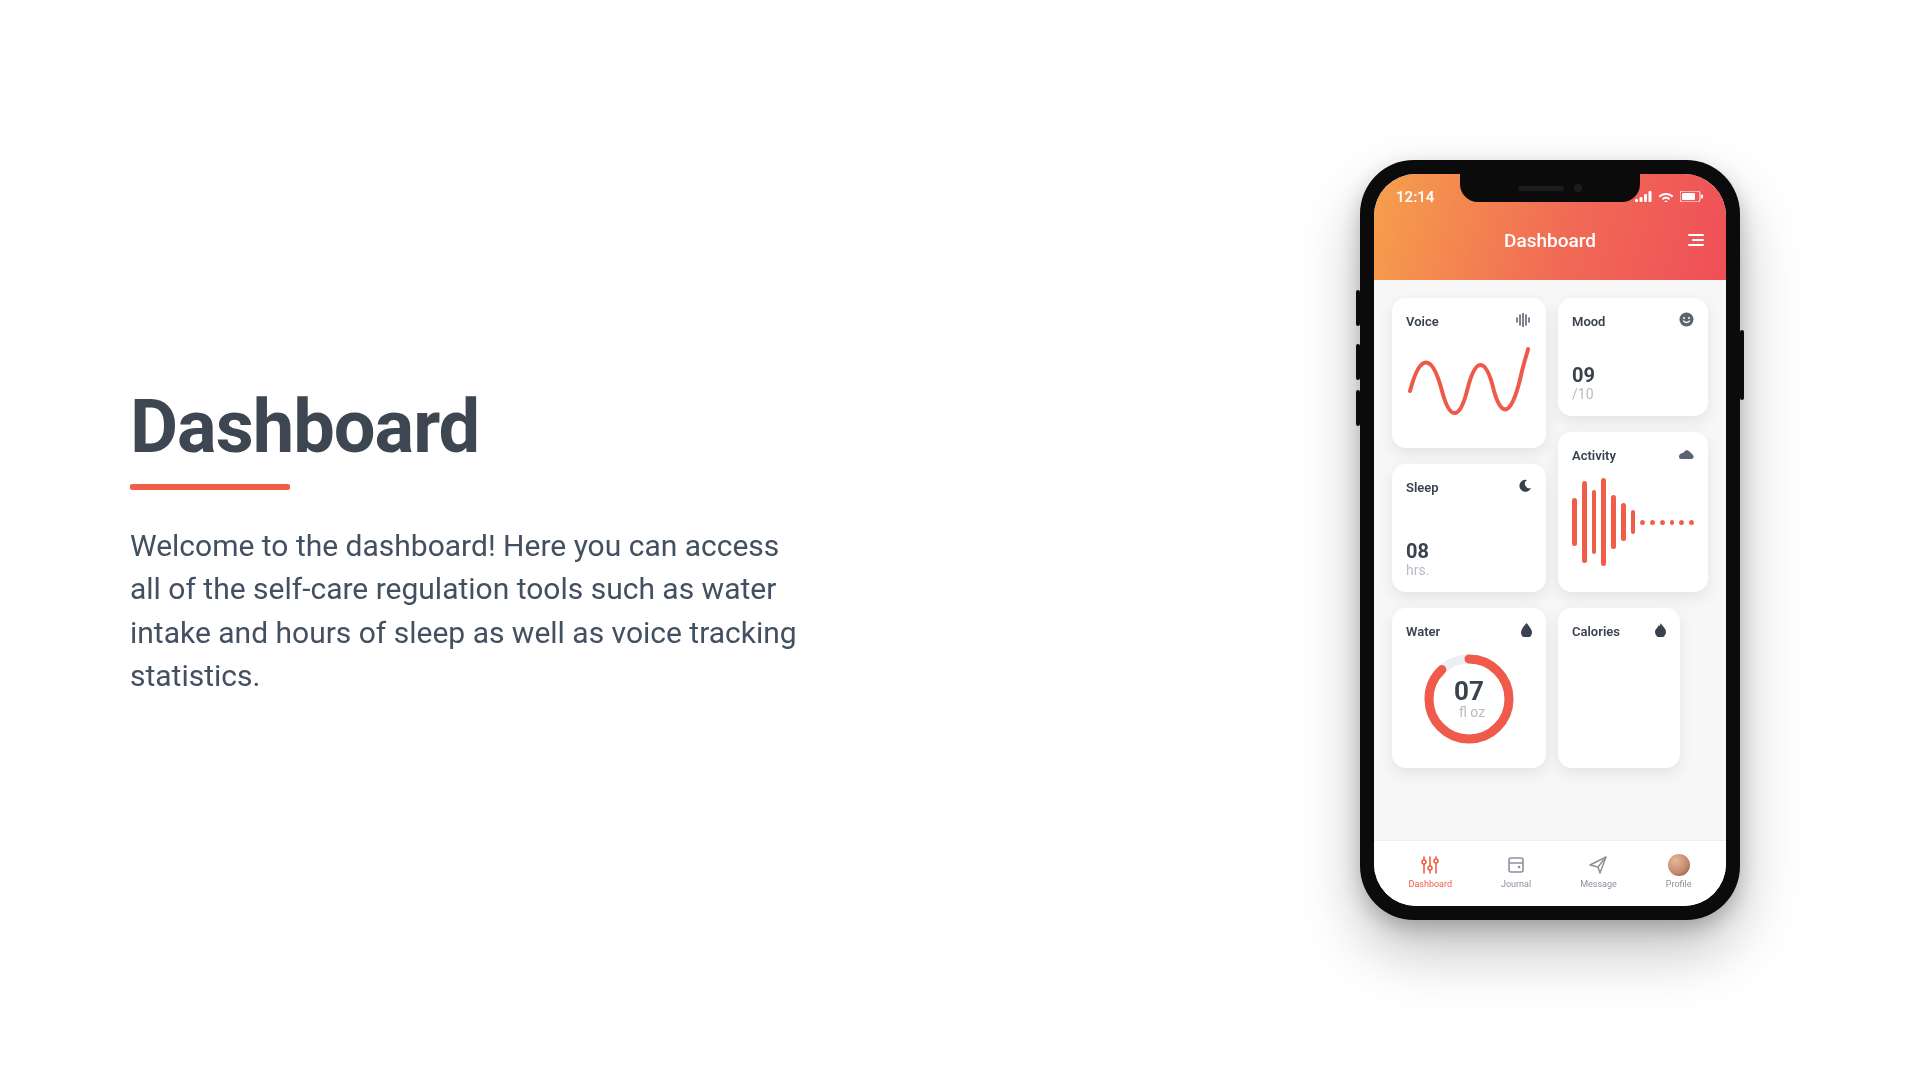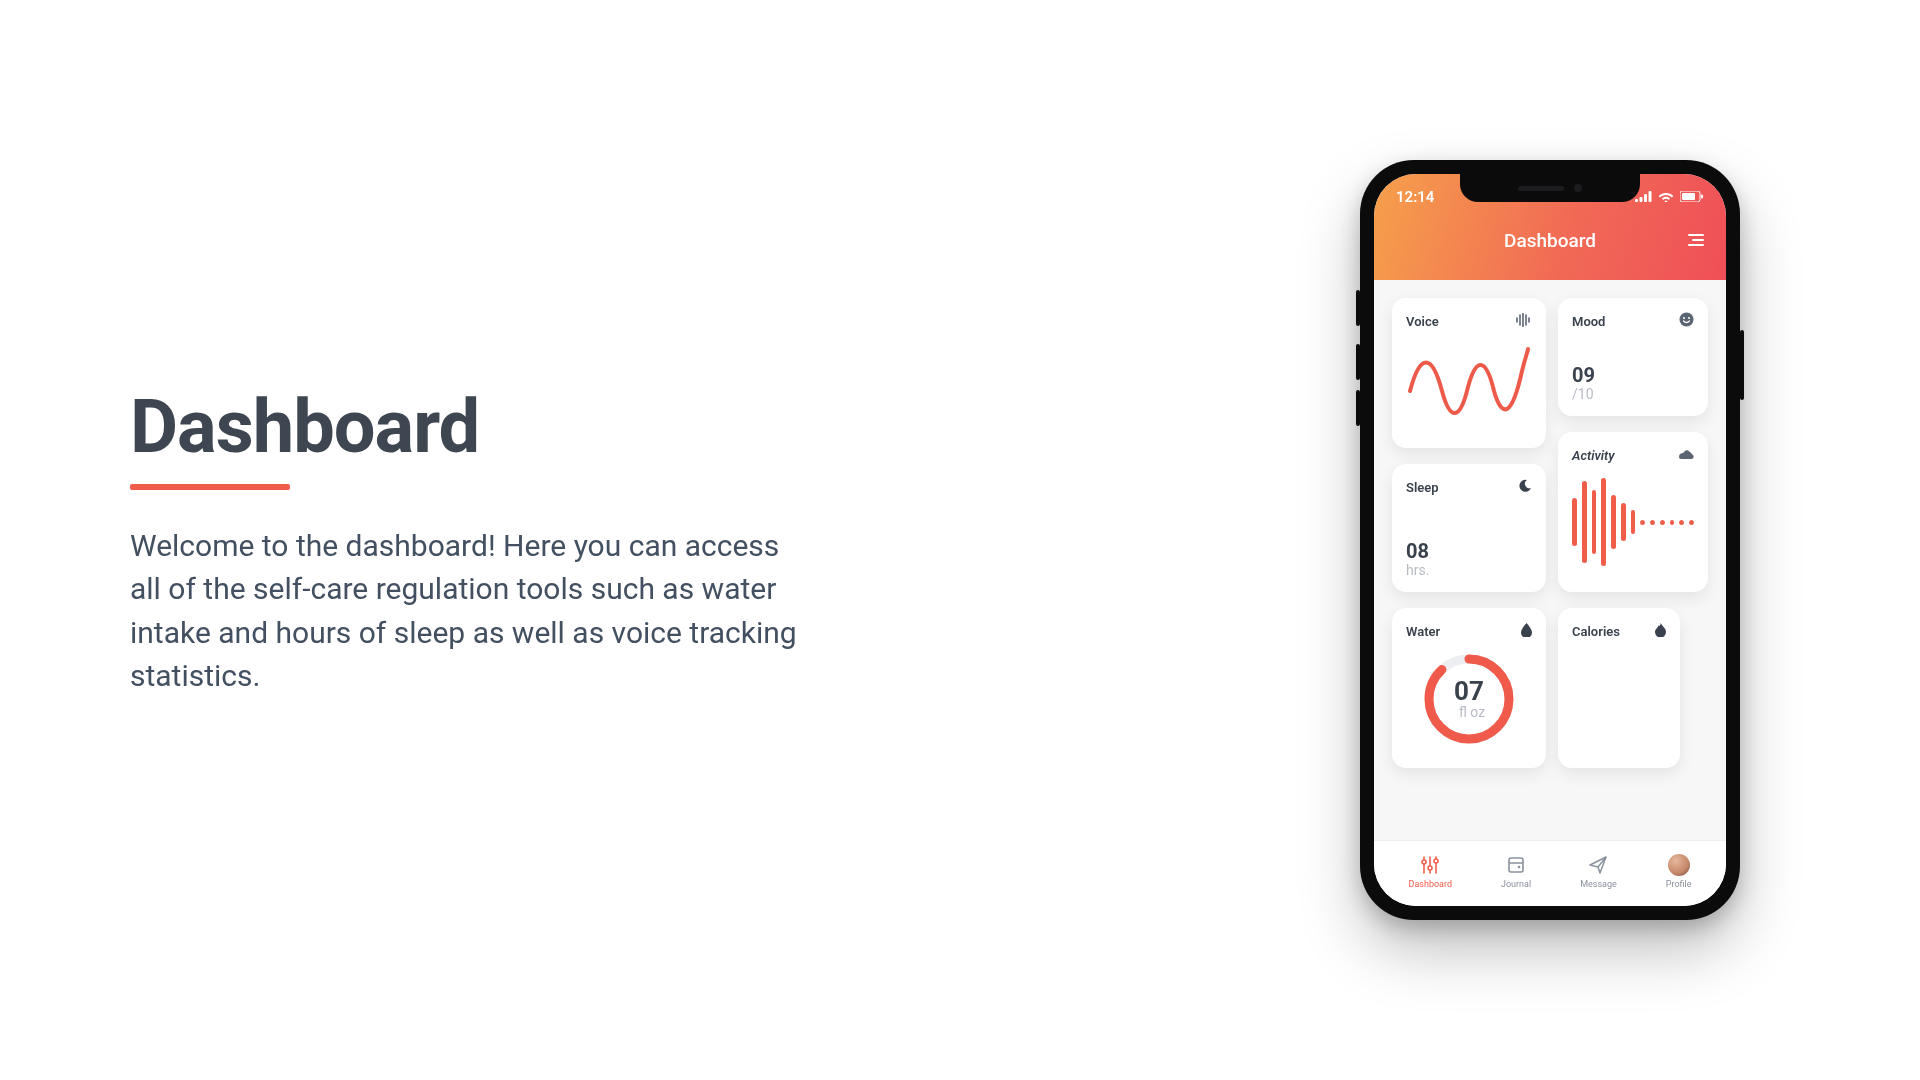--- a/index.html
+++ b/index.html
@@ -169,21 +169,21 @@
   .sub-label {
     font-size: 14px;
     color: #b7bcc4;
     margin-top: 1px;
   }
 
   
   .card-voice    { left: 18px;  top: 124px; width: 154px; height: 150px; }
   .card-mood     { left: 184px; top: 124px; width: 150px; height: 118px; }
   .card-sleep    { left: 18px;  top: 290px; width: 154px; height: 128px; }
-  .card-activity { left: 184px; top: 258px; width: 150px; height: 160px; font-style: italic; }
+  .card-activity { left: 184px; top: 258px; width: 150px; height: 160px; }
   .card-water    { left: 18px;  top: 434px; width: 154px; height: 160px; }
   .card-calories { left: 184px; top: 434px; width: 122px; height: 160px; }
 
   .card-voice .big-num-area,
   .card-mood .big-num-area,
   .card-sleep .big-num-area { position:absolute; bottom: 14px; left: 14px; }
 
   .voice-svg { margin-top: 6px; }
   .activity-bars {
     display: flex;

